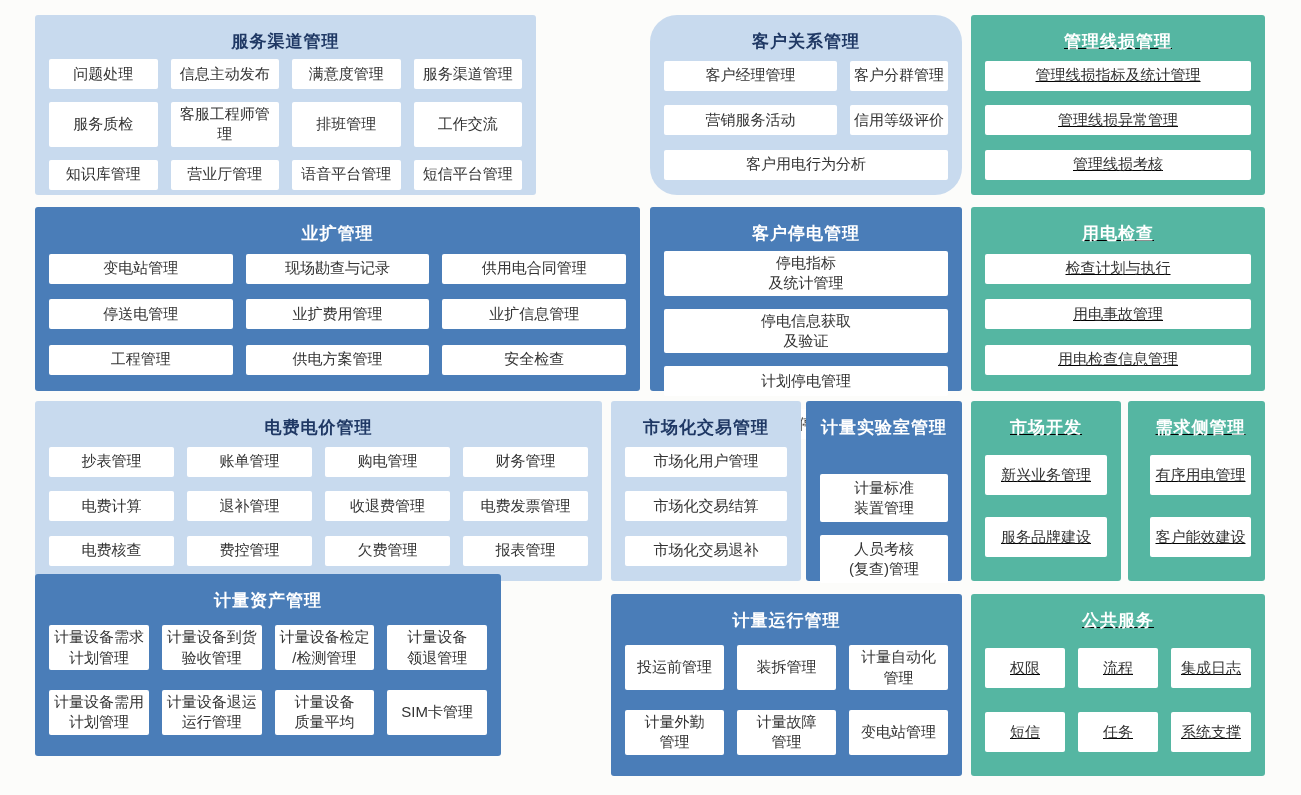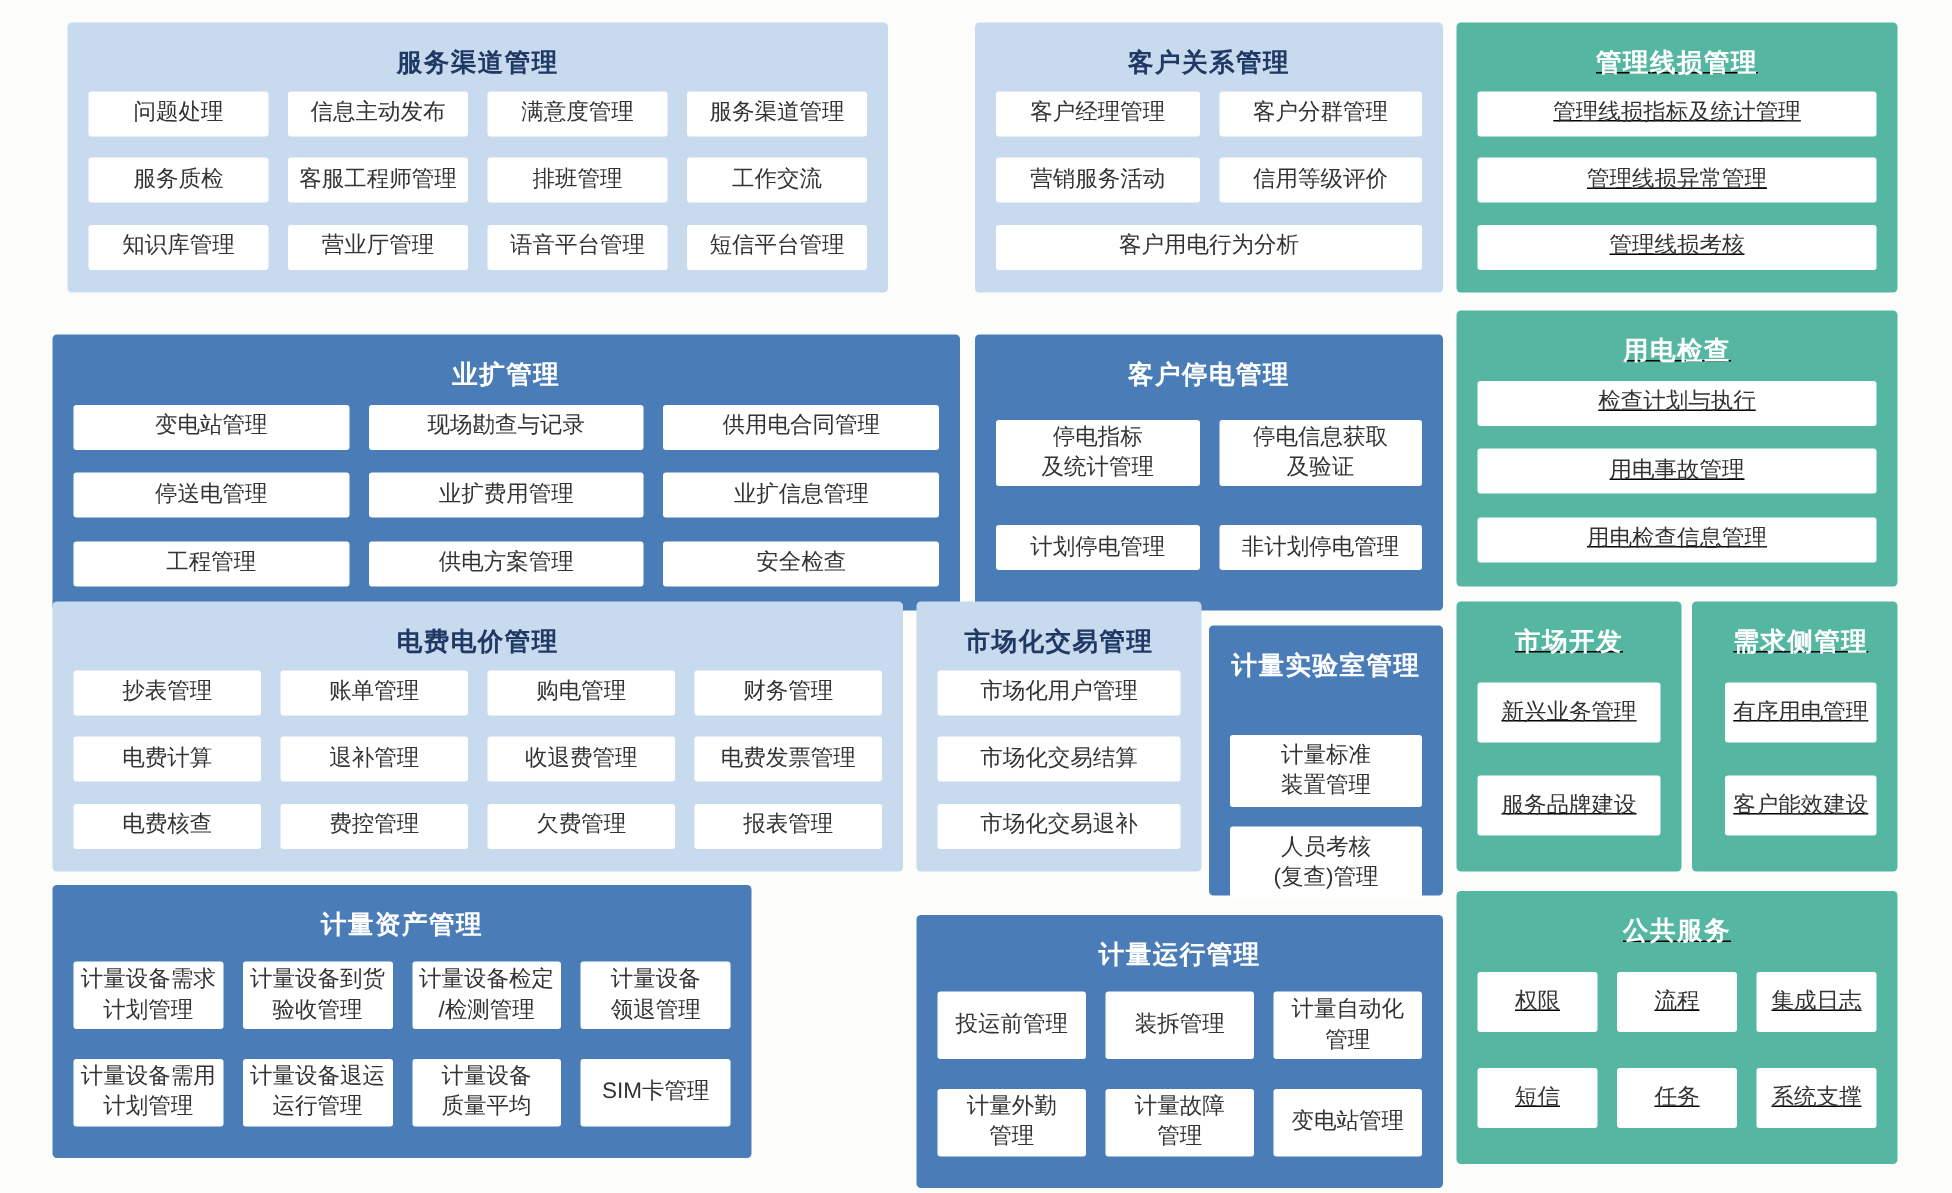--- a/index.html
+++ b/index.html
@@ -13,42 +13,42 @@
   .canvas { position:absolute; inset:0; }
 
   .panel {
     position:absolute;
     border-radius:3px;
     padding:8px 14px 14px;
     display:flex;
     flex-direction:column;
   }
   .panel.light { background:var(--light,#c8daee); }
-  .panel.dark  { background:var(--dark,#4a7db8);margin-top:16px; }
+  .panel.dark  { background:var(--dark,#4a7db8); }
   .panel.teal  { background:var(--teal,#55b6a2);text-decoration:underline; }
 
   .panel-title {
     text-align:center;
     font-weight:bold;
     font-size:17px;
     padding:7px 0 6px;
     color:var(--title-light,#1f3864);
     letter-spacing:1px;
   }
   .dark .panel-title, .teal .panel-title { color:#ffffff; }
 
   .items {
     flex:1;
     display:grid;
     gap:13px;
     align-content:space-evenly;
     align-items:stretch;
   }
   .c1 .items { grid-template-columns:1fr; }
-  .c2 .items { grid-template-columns:1fr 1fr; }
+  .c2 .items { grid-template-columns:1fr; }
   .c3 .items { grid-template-columns:repeat(3,1fr); }
   .c4 .items { grid-template-columns:repeat(4,1fr); }
 
   .item {
     background:var(--item-bg,#ffffff);
     color:var(--item-text,#333333);
     border-radius:2px;
     display:flex;
     align-items:center;
     justify-content:center;
@@ -56,22 +56,22 @@
     font-size:15px;
     line-height:1.35;
     min-height:30px;
     padding:2px 4px;
     white-space:pre-line;
   }
   .tallitems  .item { min-height:40px;text-align:center; }
   .xtallitems .item { min-height:48px; }
 
   
-  .p0  { left:45px;   top:15px;  width:547px; height:180px; }
-  .p1  { left:650px;  top:15px;  width:312px; height:180px; }
+  .p0  { left:35px;   top:15px;  width:501px; height:180px; }
+  .p1  { left:650px;  top:15px;  width:312px; height:180px;border-radius:27px; }
   .p2  { left:971px;  top:15px;  width:294px; height:180px; }
   .p3  { left:35px;   top:207px; width:605px; height:184px; }
   .p4  { left:650px;  top:207px; width:312px; height:184px; }
   .p5  { left:971px;  top:207px; width:294px; height:184px; }
   .p6  { left:35px;   top:401px; width:567px; height:180px; }
   .p7  { left:611px;  top:401px; width:190px; height:180px; }
   .p8  { left:806px;  top:401px; width:156px; height:180px;gap:29px; }
   .p9  { left:971px;  top:401px; width:150px; height:180px; }
   .p10 { left:1128px; top:401px; width:137px; height:180px;padding-left:22px; }
   .p11 { left:35px;   top:574px; width:466px; height:182px; }

